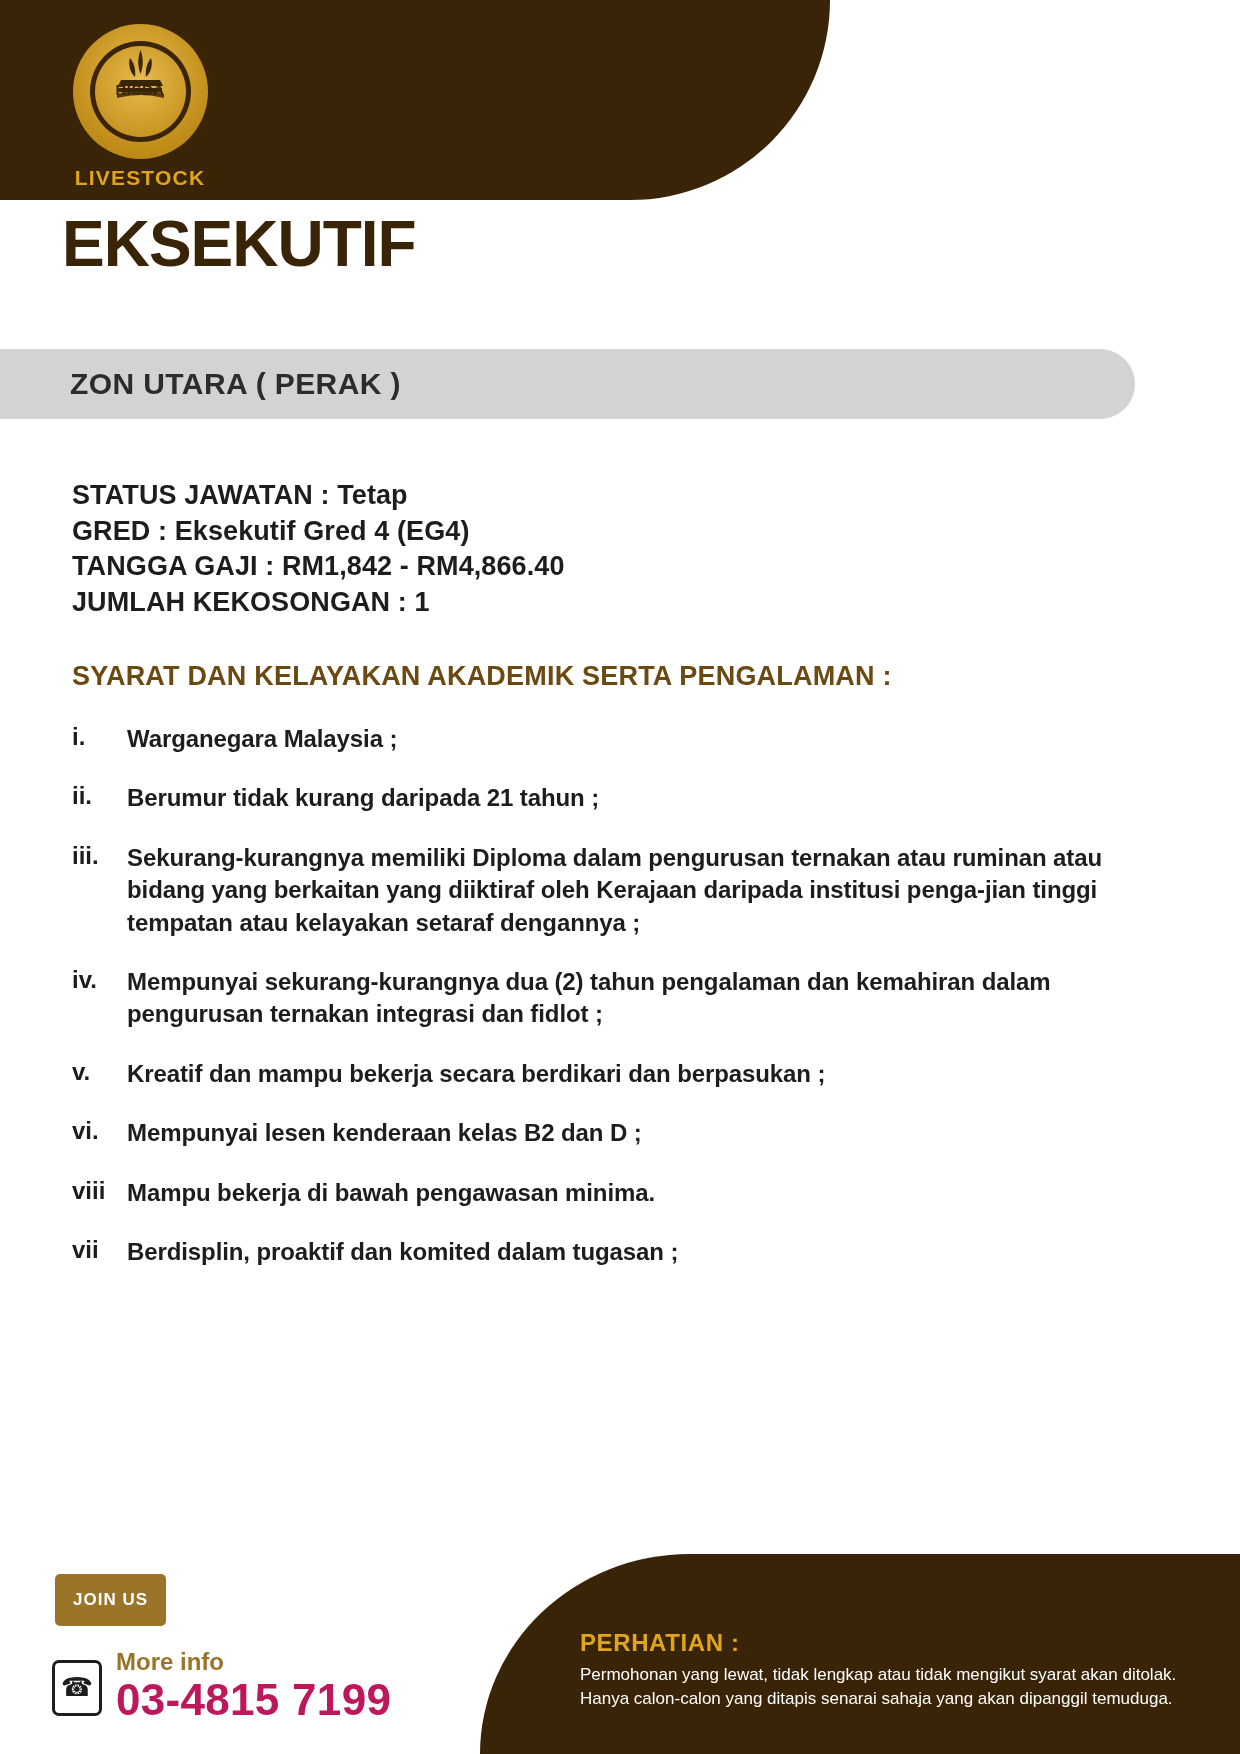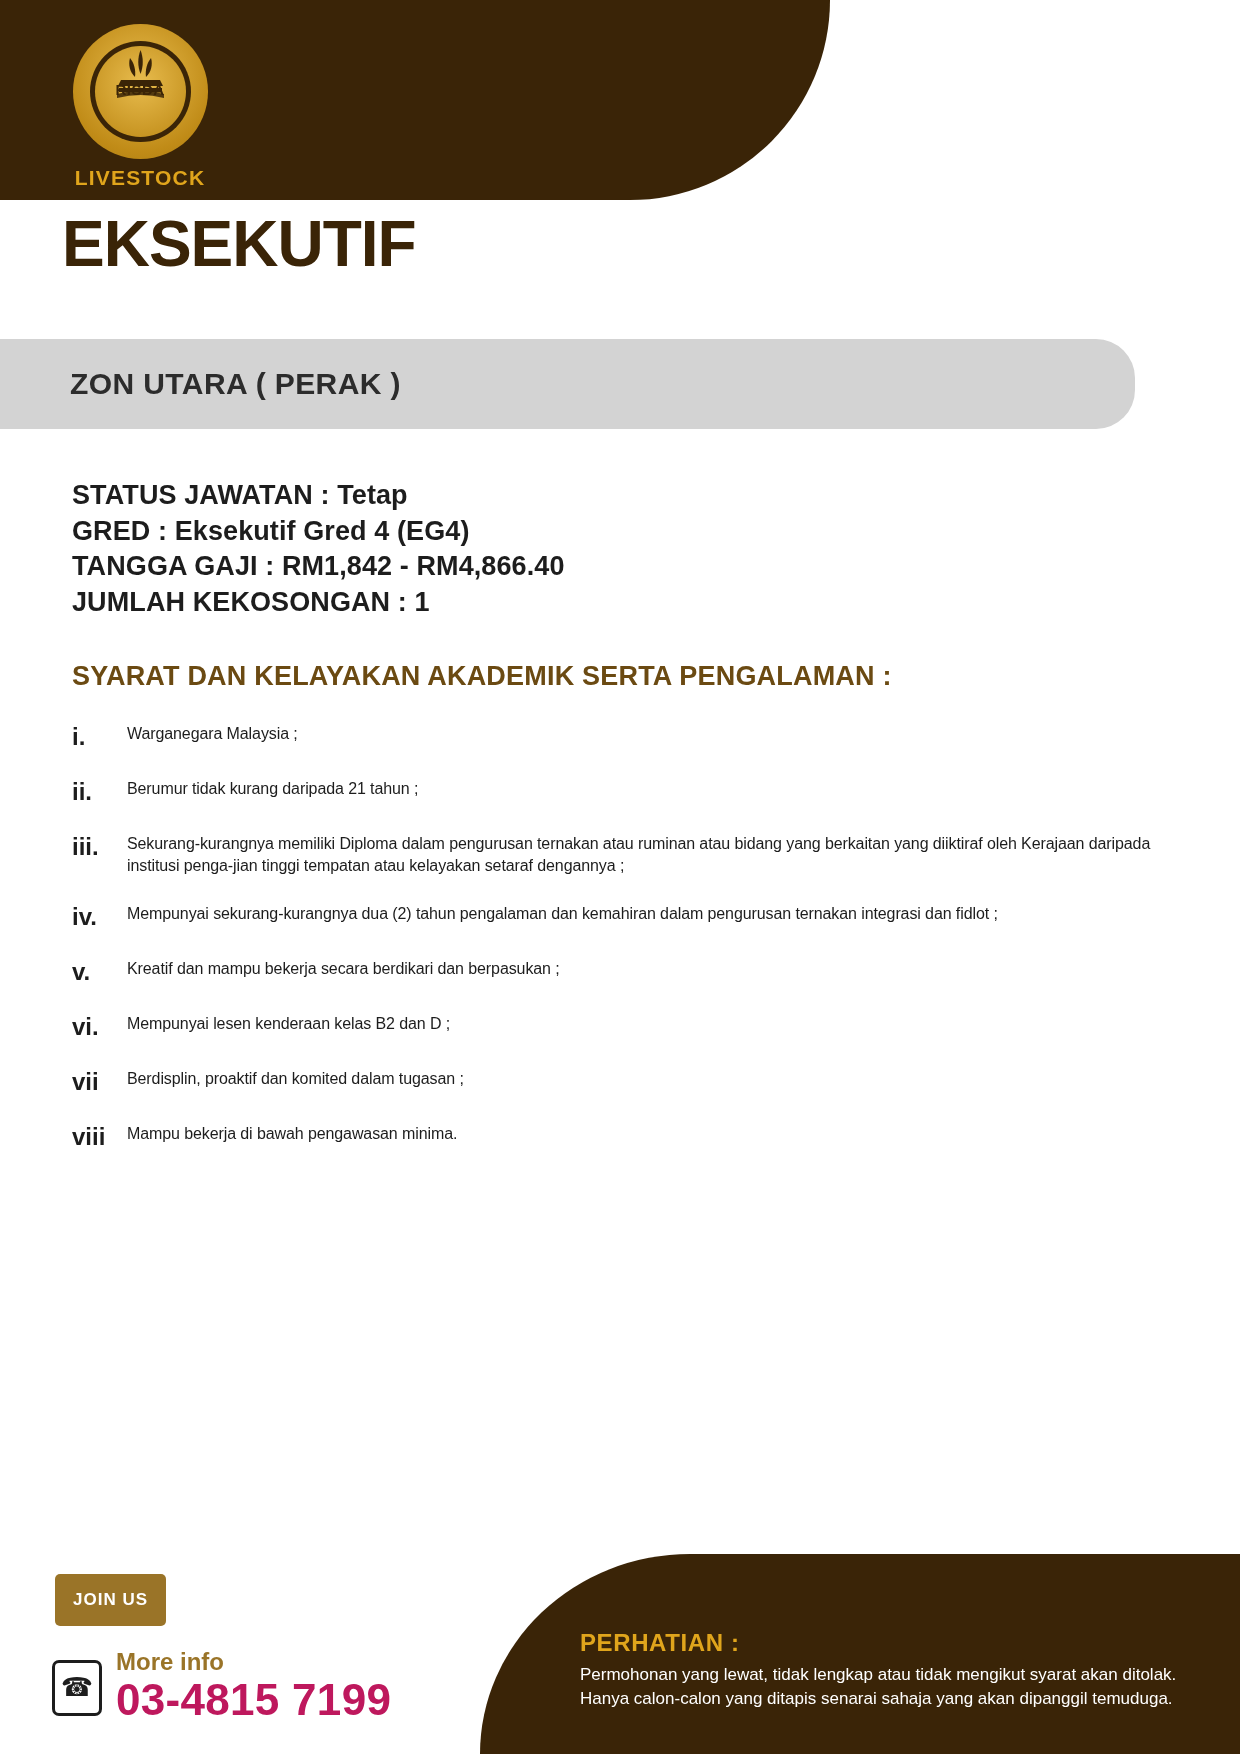--- a/index.html
+++ b/index.html
@@ -92,24 +92,24 @@
     font-size: 64px;
     font-weight: bold;
     color: #3a2407;
     letter-spacing: -1px;
     line-height: 1;
   }
 
   
   .zone-bar {
     position: absolute;
-    top: 339px;
+    top: 349px;
     left: 0;
     width: 1135px;
-    height: 90px;
+    height: 70px;
     background: #d3d3d3;
     border-top-right-radius: 39px;
     border-bottom-right-radius: 39px;
     display: flex;
     align-items: center;
   }
   .zone-bar span {
     margin-left: 70px;
     font-size: 30px;
     font-weight: bold;
@@ -154,24 +154,25 @@
     margin-bottom: 27px;
   }
   .req-num {
     width: 55px;
     flex: 0 0 55px;
     font-size: 24px;
     font-weight: bold;
     color: #1d1d1d;
   }
   .req-text {
-    font-size: 16px;
+    font-size: 24px;
     color: #1d1d1d;
     line-height: 1.35;
     letter-spacing: -.1px;
+    font-weight: bold;
   }
 
   
   .footer {
     position: absolute;
     bottom: 0; left: 0;
     width: 1240px;
     height: 200px;
   }
   .footer-shape {
@@ -313,26 +314,26 @@
     </div>
     <div class="req-item">
       <div class="req-num">v.</div>
       <div class="req-text">Kreatif dan mampu bekerja secara berdikari dan berpasukan ;</div>
     </div>
     <div class="req-item">
       <div class="req-num">vi.</div>
       <div class="req-text">Mempunyai lesen kenderaan kelas B2 dan D ;</div>
     </div>
     <div class="req-item">
+      <div class="req-num">viii</div>
+      <div class="req-text">Mampu bekerja di bawah pengawasan minima.</div>
+    </div>
+    <div class="req-item">
       <div class="req-num">vii</div>
       <div class="req-text">Berdisplin, proaktif dan komited dalam tugasan ;</div>
-    </div>
-    <div class="req-item">
-      <div class="req-num">viii</div>
-      <div class="req-text">Mampu bekerja di bawah pengawasan minima.</div>
     </div>
   </div>
 
   <div class="footer">
     <div class="footer-shape"></div>
 
     <div class="join-us">JOIN US</div>
 
     <div class="contact">
       <div class="phone-icon">

